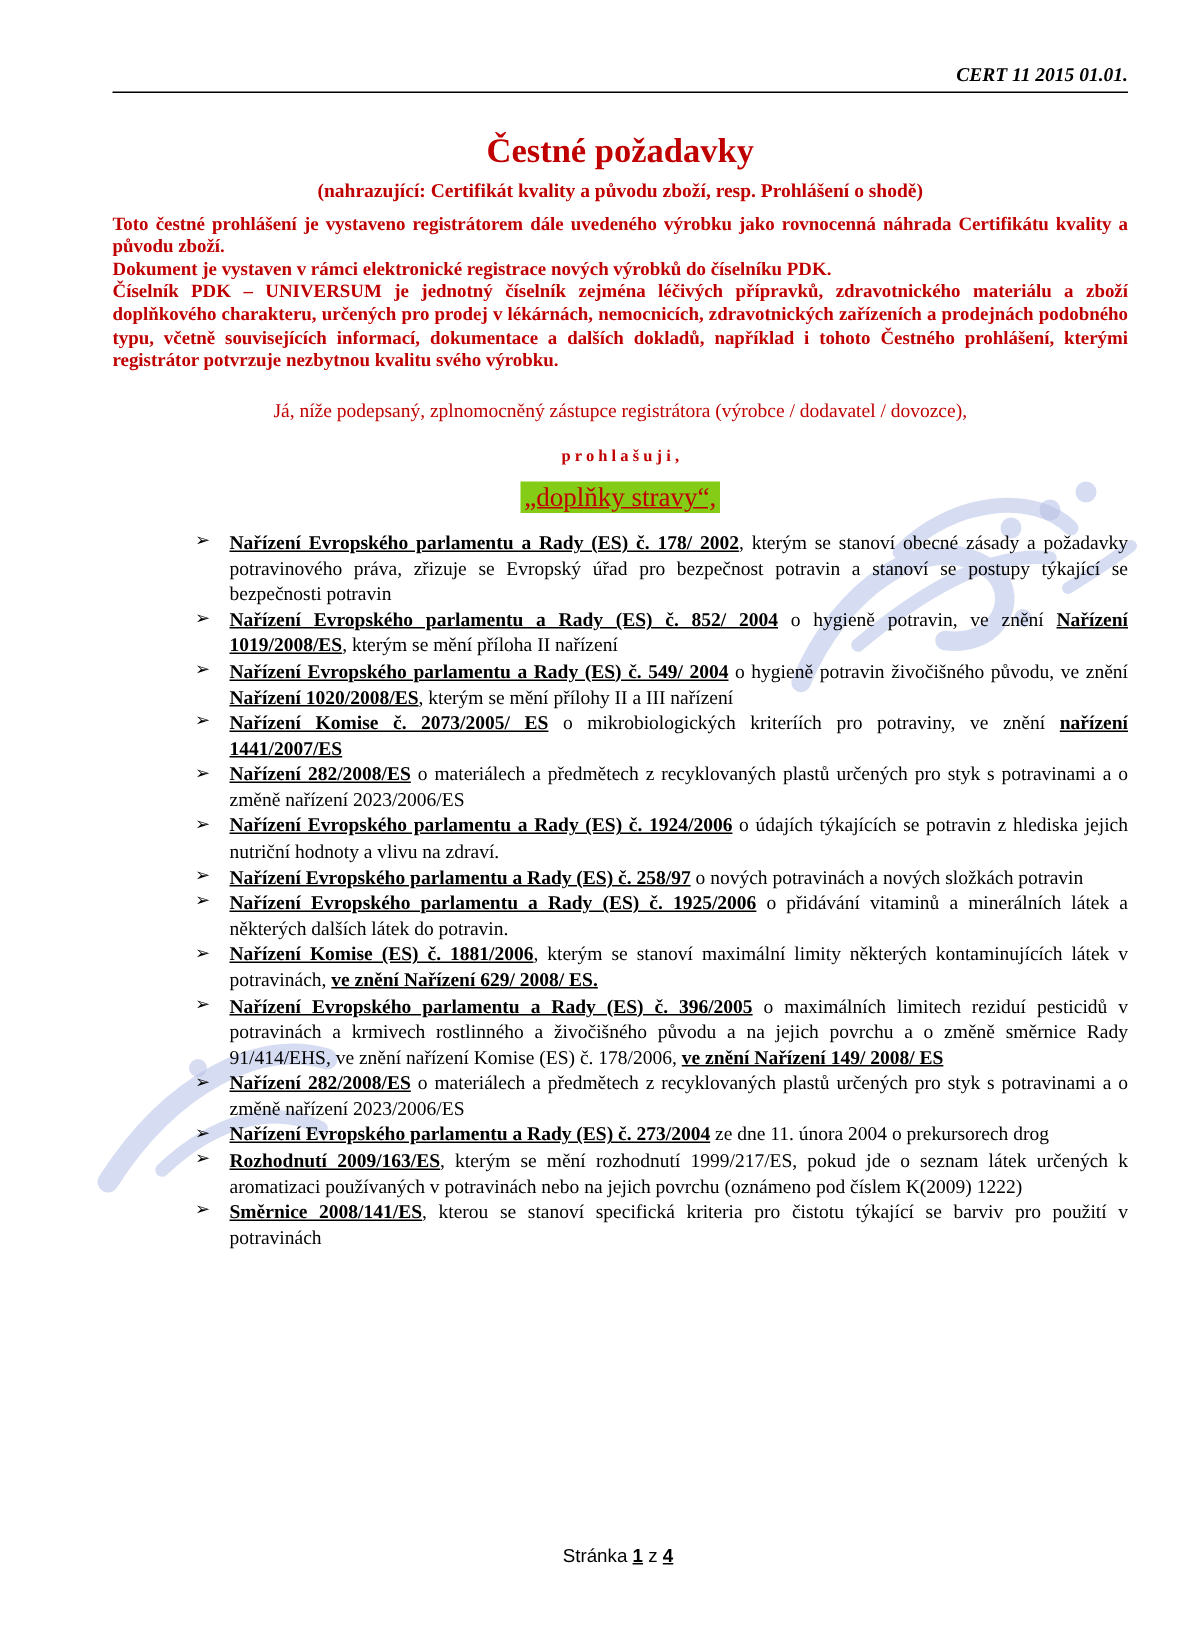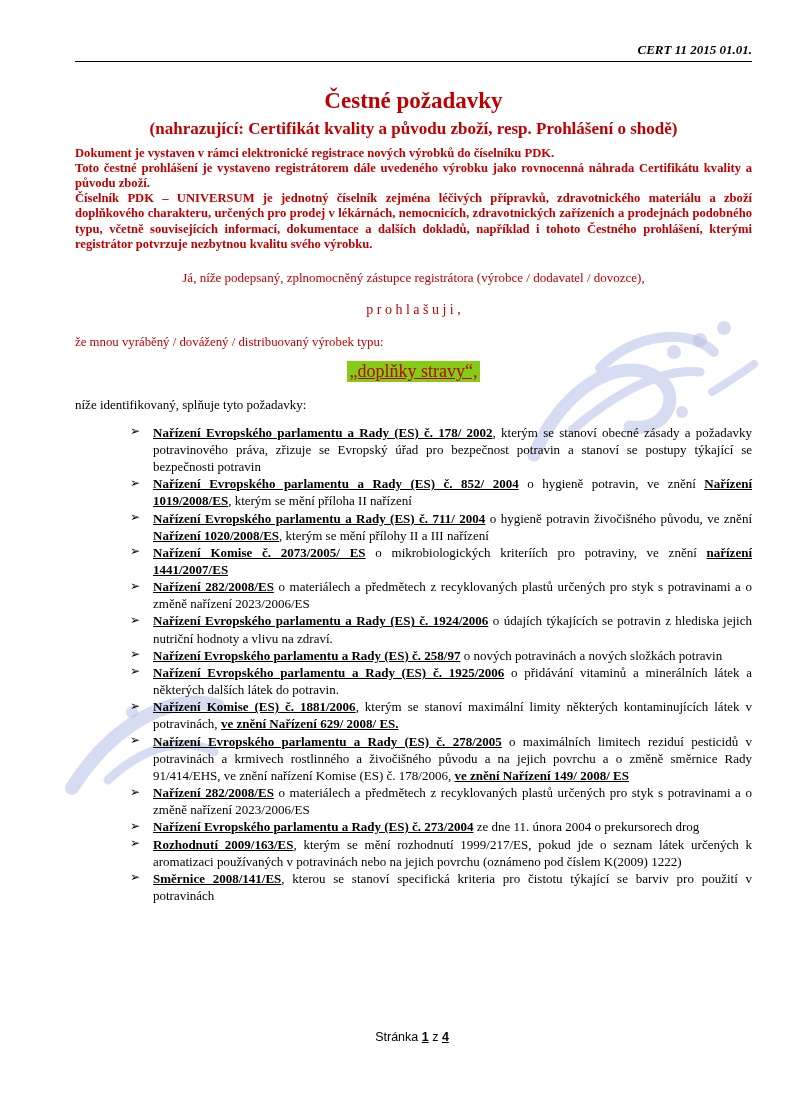--- a/index.html
+++ b/index.html
@@ -38,21 +38,21 @@
     margin: 26px 0 0 0;
     text-align: center;
     color: #c00000;
     font-size: 23px;
     font-weight: bold;
   }
   .doc-subtitle {
     margin-top: 5px;
     text-align: center;
     color: #c00000;
-    font-size: 17px;
+    font-size: 13px;
     font-weight: bold;
   }
   .preamble-heading {
     margin-top: 30px;
     color: #c00000;
     font-size: 15.5px;
     font-weight: bold;
     text-decoration: underline;
   }
   .preamble p {
@@ -67,22 +67,22 @@
   .decl-intro {
     margin-top: 18px;
     text-align: center;
     color: #c00000;
     font-size: 13px;
   }
   .decl-verb {
     margin-top: 16px;
     text-align: center;
     color: #c00000;
-    font-weight: normal;
-    font-size: 14px;
+    font-weight: bold;
+    font-size: 11px;
   }
   .product-line {
     margin-top: 17px;
     color: #c00000;
     font-size: 12.8px;
   }
   .product-type-wrap { margin-top: 11px; text-align: center; }
   .product-type {
     display: inline-block;
     background: #84cc16;
@@ -152,48 +152,46 @@
   <div class="content">
 
     <div class="doc-code">CERT 11 2015 01.01.</div>
     <hr class="header-rule">
 
     <h1 class="doc-title">Čestné požadavky</h1>
     <div class="doc-subtitle">(nahrazující: Certifikát kvality a původu zboží, resp. Prohlášení o shodě)</div>
 
 
     <div class="preamble">
+      <p>Toto čestné prohlášení je vystaveno registrátorem dále uvedeného výrobku jako rovnocenná náhrada Certifikátu kvality a původu zboží.</p>
       <p>Dokument je vystaven v rámci elektronické registrace nových výrobků do číselníku PDK.</p>
-      <p>Toto čestné prohlášení je vystaveno registrátorem dále uvedeného výrobku jako rovnocenná náhrada Certifikátu kvality a původu zboží.</p>
       <p>Číselník PDK – UNIVERSUM je jednotný číselník zejména léčivých přípravků, zdravotnického materiálu a zboží doplňkového charakteru, určených pro prodej v lékárnách, nemocnicích, zdravotnických zařízeních a prodejnách podobného typu, včetně souvisejících informací, dokumentace a dalších dokladů, například i tohoto Čestného prohlášení, kterými registrátor potvrzuje nezbytnou kvalitu svého výrobku.</p>
     </div>
 
     <div class="decl-intro">Já, níže podepsaný, zplnomocněný zástupce registrátora (výrobce / dodavatel / dovozce),</div>
 
     <div class="decl-verb">p r o h l a š u j i ,</div>
 
-    <div class="product-line">že mnou vyráběný / dovážený  / distribuovaný výrobek typu:</div>
 
     <div class="product-type-wrap">
       <span class="product-type">„doplňky stravy“,</span>
     </div>
 
-    <div class="req-intro">níže identifikovaný, splňuje tyto požadavky:</div>
 
     <ul class="requirements">
         <li><span class="marker">➢</span><span class="b">Nařízení Evropského parlamentu a Rady (ES) č. 178/ 2002</span><span>, kterým se stanoví obecné zásady a požadavky potravinového práva, zřizuje se Evropský úřad pro bezpečnost potravin a stanoví se postupy týkající se bezpečnosti potravin</span></li>
         <li><span class="marker">➢</span><span class="b">Nařízení Evropského parlamentu a Rady (ES) č. 852/ 2004</span><span> o hygieně potravin, ve znění </span><span class="b">Nařízení 1019/2008/ES</span><span>, kterým se mění příloha II nařízení</span></li>
-        <li><span class="marker">➢</span><span class="b">Nařízení Evropského parlamentu a Rady (ES) č. 711/ 2004</span><span> o hygieně potravin živočišného původu, ve znění </span><span class="b">Nařízení 1020/2008/ES</span><span>, kterým se mění přílohy II a III nařízení</span></li>
+        <li><span class="marker">➢</span><span class="b">Nařízení Evropského parlamentu a Rady (ES) č. 549/ 2004</span><span> o hygieně potravin živočišného původu, ve znění </span><span class="b">Nařízení 1020/2008/ES</span><span>, kterým se mění přílohy II a III nařízení</span></li>
         <li><span class="marker">➢</span><span class="b">Nařízení Komise č. 2073/2005/ ES</span><span> o mikrobiologických kriteríích pro potraviny, ve znění </span><span class="b">nařízení 1441/2007/ES</span></li>
         <li><span class="marker">➢</span><span class="b">Nařízení 282/2008/ES</span><span> o materiálech a předmětech z recyklovaných plastů určených pro styk s potravinami a o změně nařízení 2023/2006/ES</span></li>
         <li><span class="marker">➢</span><span class="b">Nařízení Evropského parlamentu a Rady (ES) č. 1924/2006</span><span>  o údajích týkajících se potravin z hlediska jejich nutriční hodnoty a vlivu na zdraví.</span></li>
         <li><span class="marker">➢</span><span class="b">Nařízení Evropského parlamentu a Rady (ES) č. 258/97</span><span> o nových potravinách a nových složkách potravin</span></li>
         <li><span class="marker">➢</span><span class="b">Nařízení Evropského parlamentu a Rady (ES) č. 1925/2006</span><span>  o přidávání vitaminů a minerálních látek a některých dalších látek do potravin.</span></li>
         <li><span class="marker">➢</span><span class="b">Nařízení Komise (ES) č. 1881/2006</span><span>, kterým se stanoví maximální limity některých kontaminujících látek v potravinách, </span><span class="b">ve znění Nařízení 629/ 2008/ ES.</span></li>
-        <li><span class="marker">➢</span><span class="b">Nařízení Evropského parlamentu a Rady (ES) č. 278/2005</span><span> o maximálních limitech reziduí pesticidů v potravinách a krmivech rostlinného a živočišného původu a na jejich povrchu a o změně směrnice Rady 91/414/EHS, ve znění nařízení Komise (ES) č. 178/2006, </span><span class="b">ve znění Nařízení 149/ 2008/ ES</span></li>
+        <li><span class="marker">➢</span><span class="b">Nařízení Evropského parlamentu a Rady (ES) č. 396/2005</span><span> o maximálních limitech reziduí pesticidů v potravinách a krmivech rostlinného a živočišného původu a na jejich povrchu a o změně směrnice Rady 91/414/EHS, ve znění nařízení Komise (ES) č. 178/2006, </span><span class="b">ve znění Nařízení 149/ 2008/ ES</span></li>
         <li><span class="marker">➢</span><span class="b">Nařízení 282/2008/ES</span><span> o materiálech a předmětech z recyklovaných plastů určených pro styk s potravinami a o změně nařízení 2023/2006/ES</span></li>
         <li><span class="marker">➢</span><span class="b">Nařízení Evropského parlamentu a Rady (ES) č. 273/2004</span><span> ze dne 11. února 2004 o prekursorech drog</span></li>
         <li><span class="marker">➢</span><span class="b">Rozhodnutí 2009/163/ES</span><span>, kterým se mění rozhodnutí 1999/217/ES, pokud jde o seznam látek určených k aromatizaci používaných v potravinách nebo na jejich povrchu (oznámeno pod číslem K(2009) 1222)</span></li>
         <li><span class="marker">➢</span><span class="b">Směrnice 2008/141/ES</span><span>, kterou se stanoví specifická kriteria pro čistotu týkající se barviv pro použití v potravinách</span></li>
       </ul>
 
   </div>
 
   <div class="footer">
     <span>Stránka </span><span class="b">1</span><span> z </span><span class="b">4</span>

